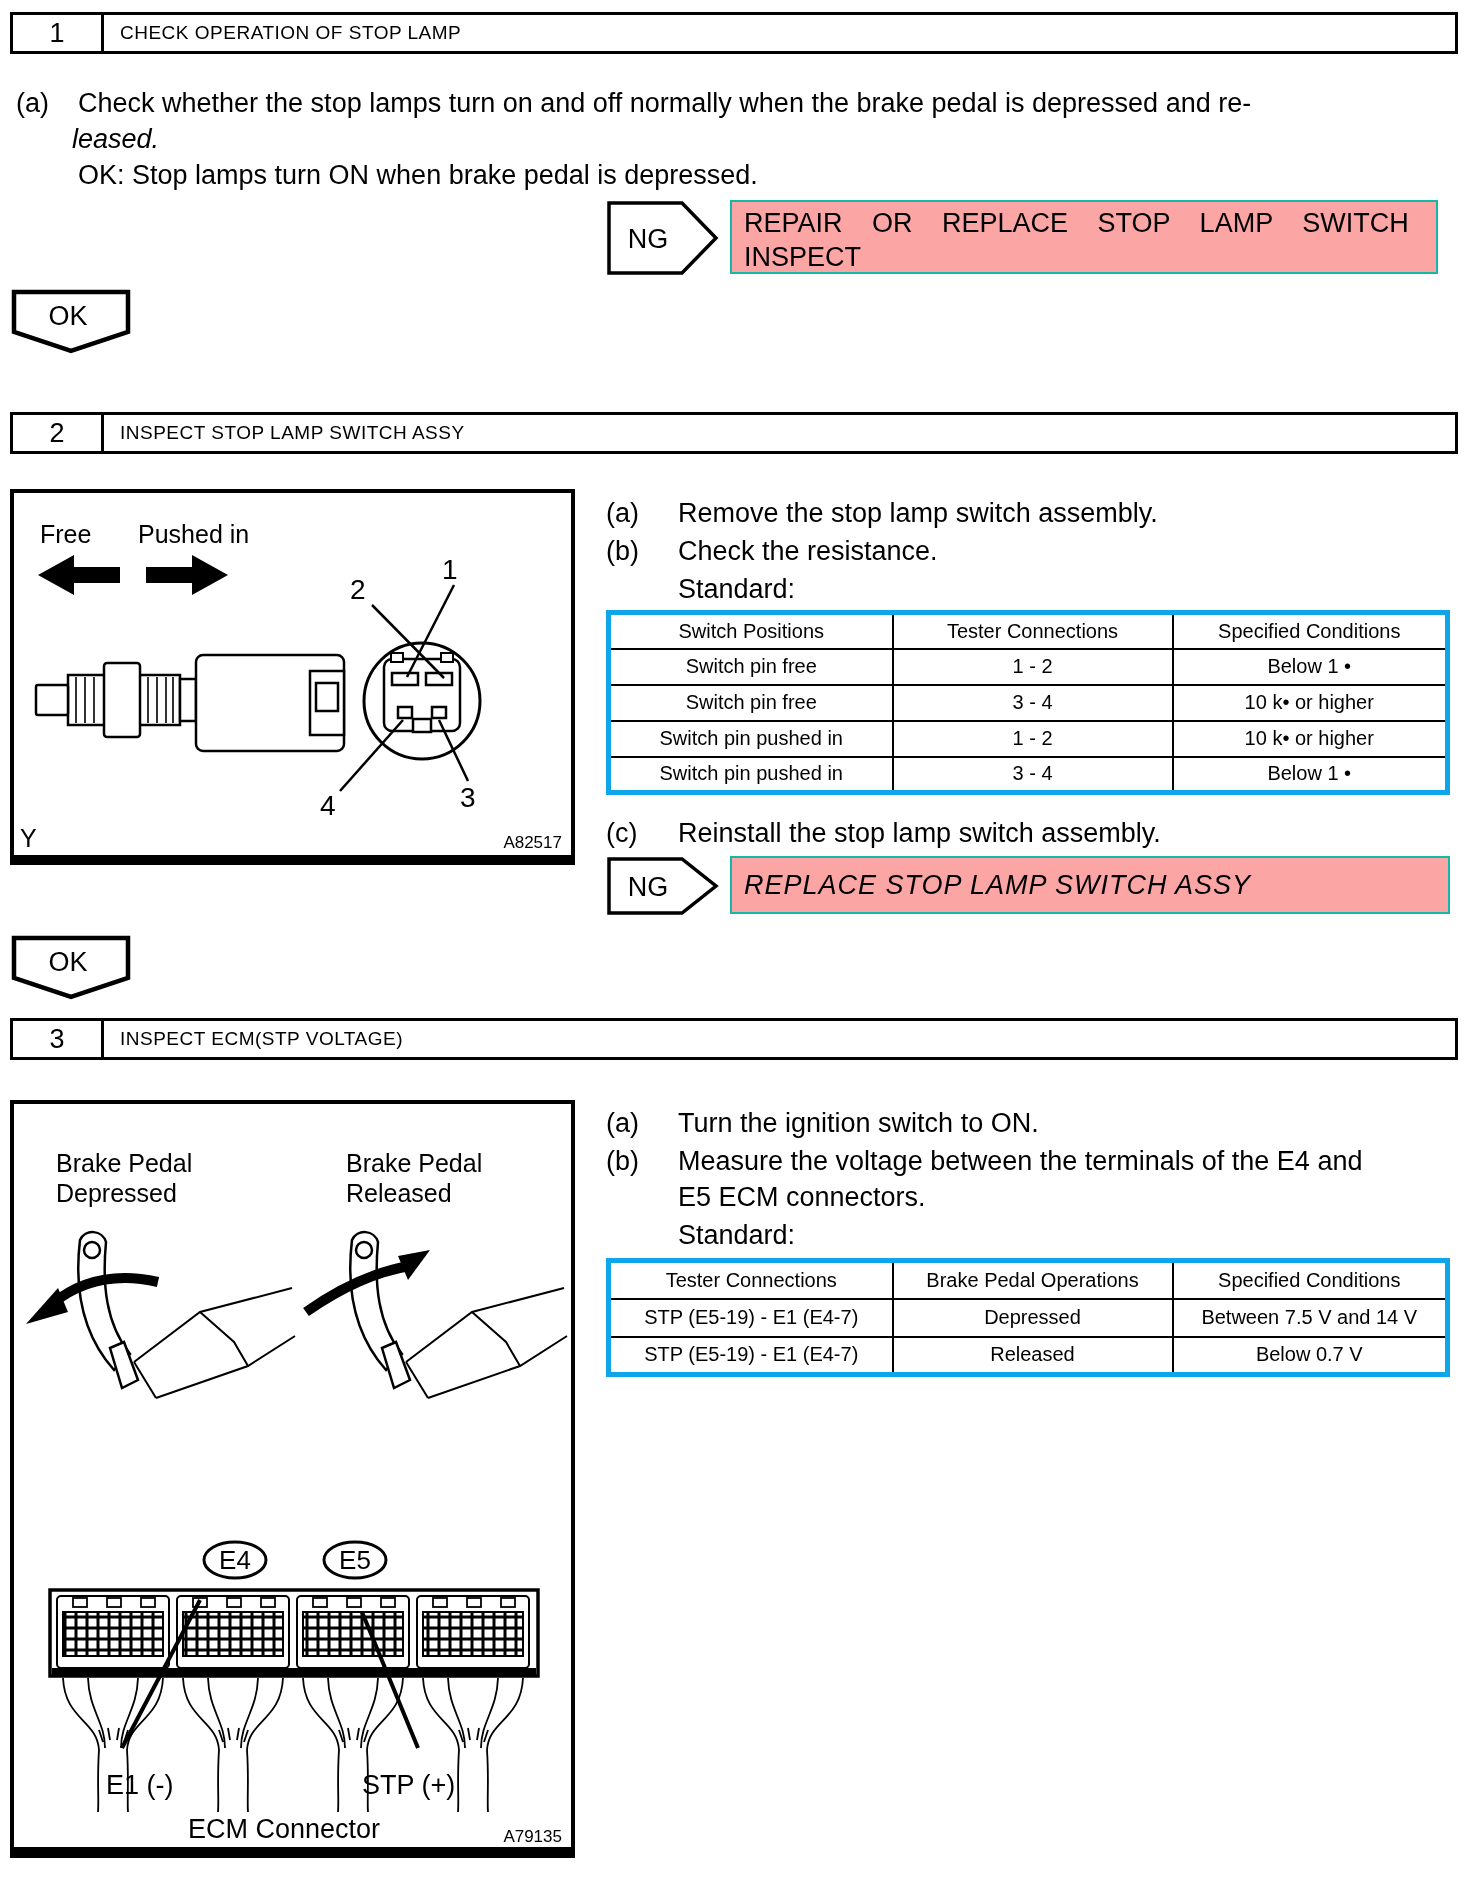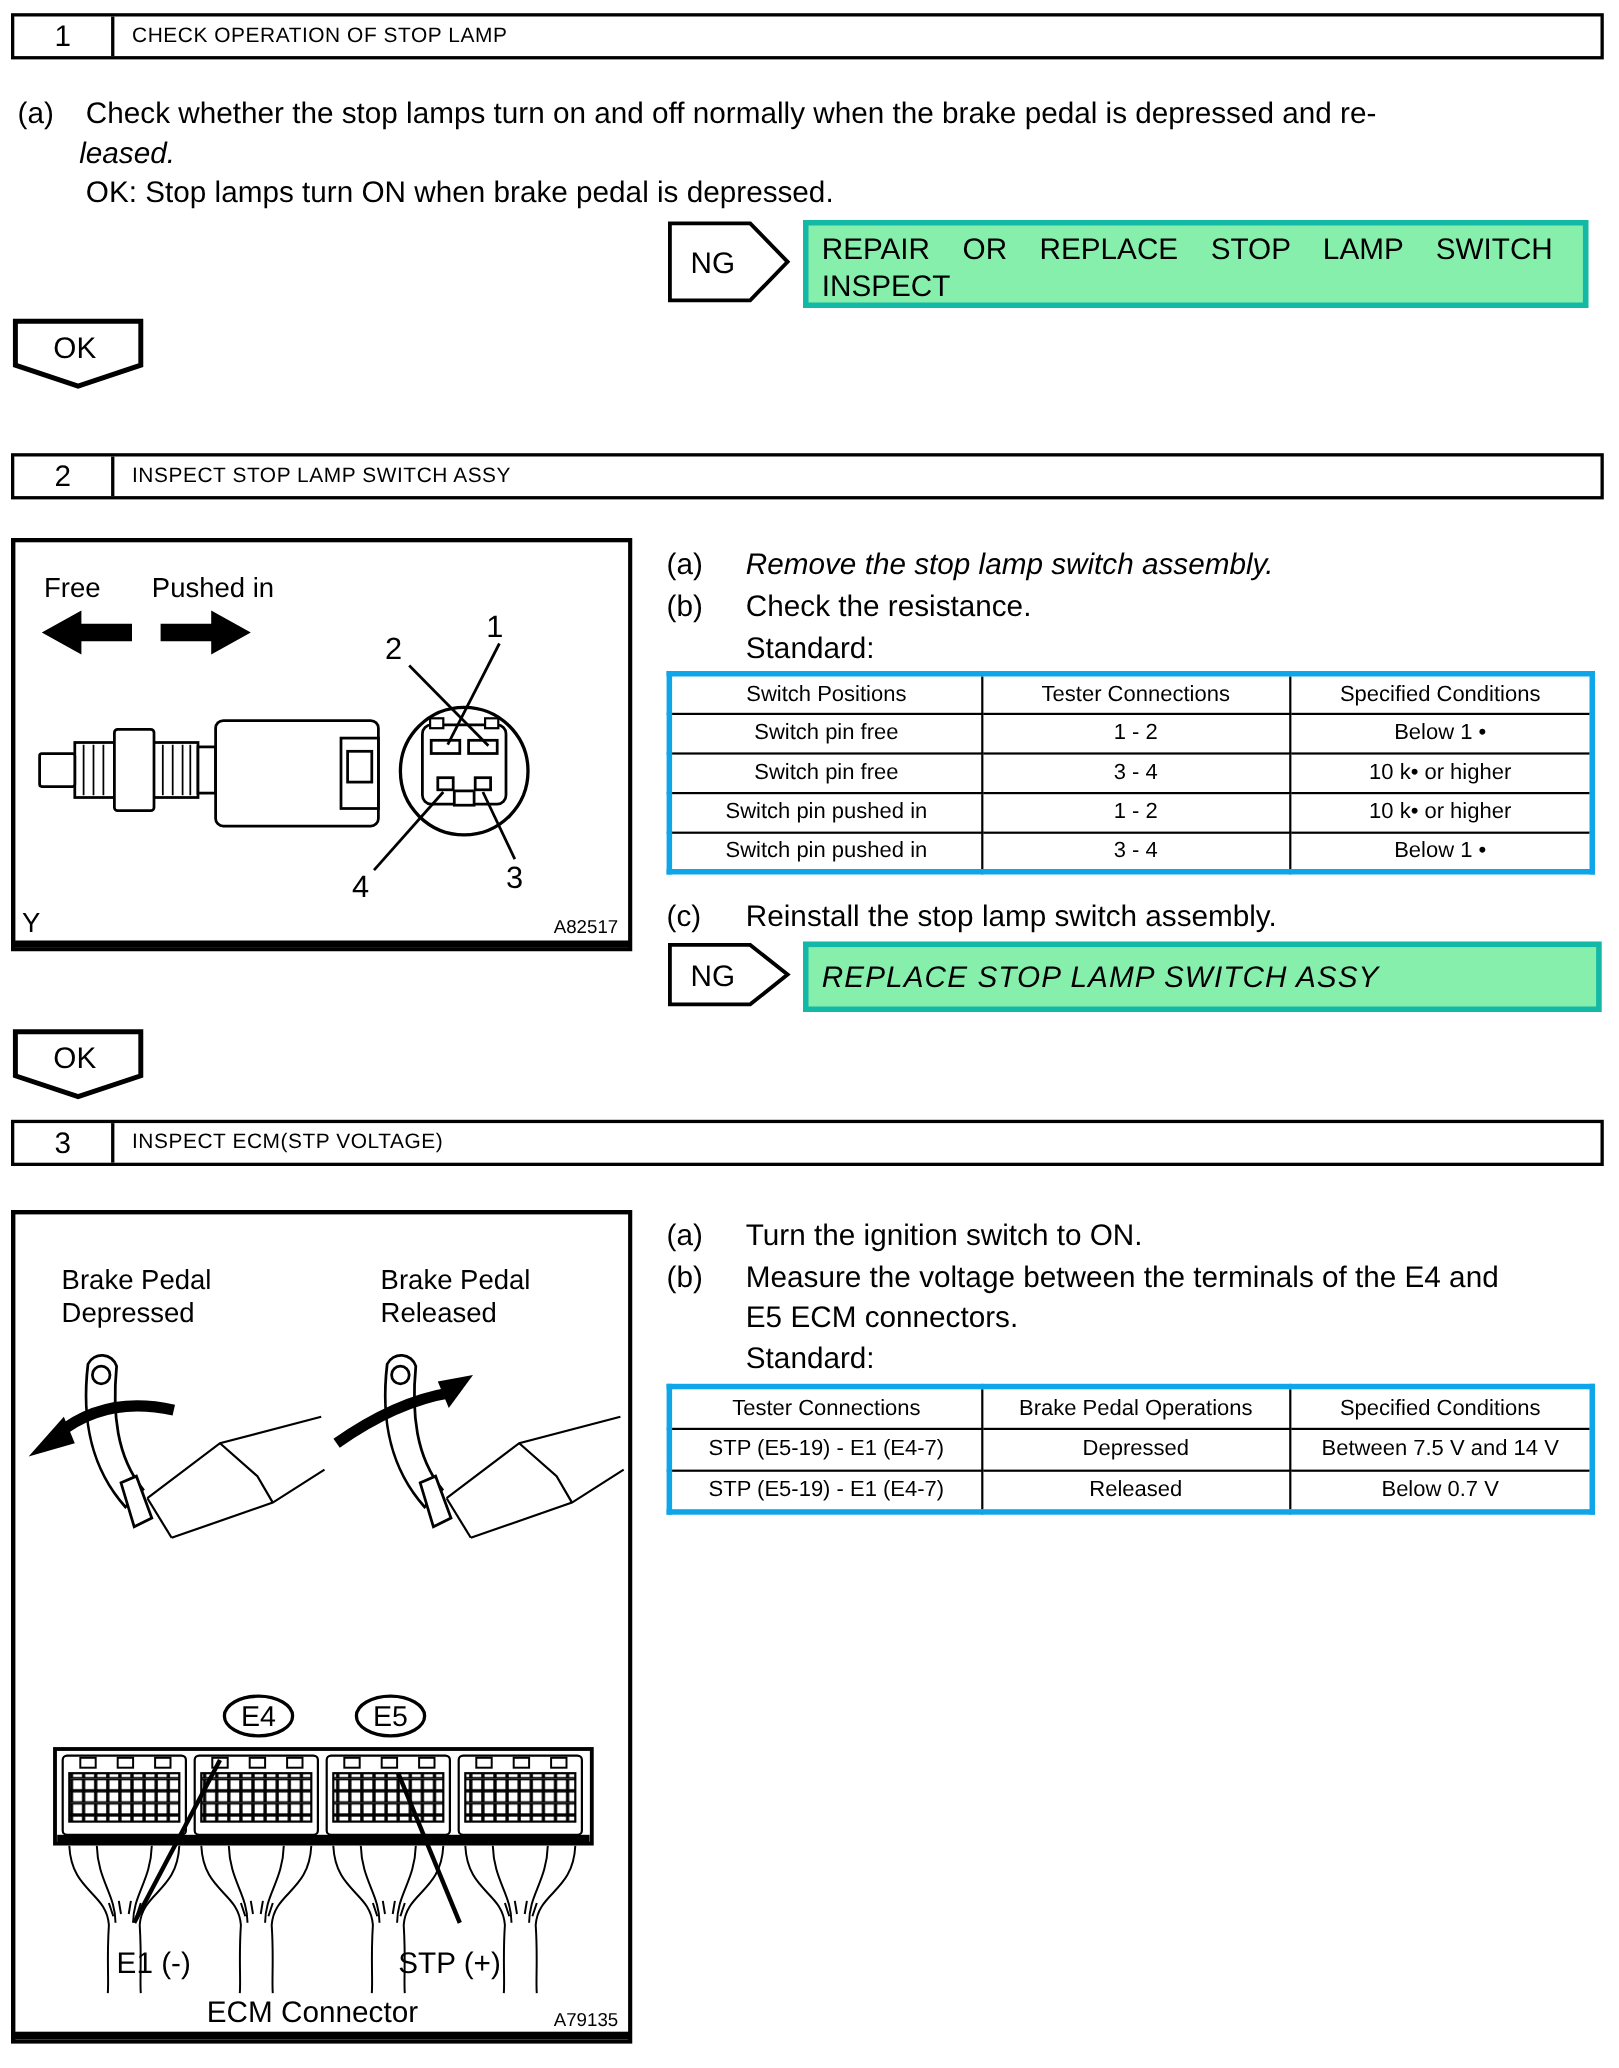--- a/index.html
+++ b/index.html
@@ -2,21 +2,21 @@
 <html><head>
 <meta charset="utf-8">
 <style>
   html,body{margin:0;padding:0;background:#fff;}
   body{width:1472px;height:1880px;position:relative;font-family:"Liberation Sans",sans-serif;color:#000;}
   .abs{position:absolute;}
   .t{font-size:27px;white-space:nowrap;line-height:30px;}
   .step-hdr{left:10px;width:1442px;height:36px;border:3px solid #000;display:flex;align-items:stretch;background:#fff;}
   .step-num{width:88px;border-right:3px solid #000;display:flex;align-items:center;justify-content:center;font-size:27px;}
   .step-title{display:flex;align-items:center;padding-left:16px;font-size:19px;letter-spacing:0.5px;}
-  .ng-box{border:5px solid #14b8a6;background:#86efac;font-size:27px;}
+  .ng-box{border:2px solid #14b8a6;background:#fca5a5;font-size:27px;}
   .ng-box .l1{padding:4px 0 0 12px;line-height:34px;word-spacing:22px;white-space:nowrap;}
   .ng-box .l2{padding:0 0 0 12px;line-height:34px;white-space:nowrap;}
   .ng-box.single{display:flex;align-items:center;padding-left:12px;font-style:italic;}
   table.spec{border-collapse:collapse;table-layout:fixed;background:#fff;}
   table.spec td,table.spec th{border:2px solid #000;font-size:20px;font-weight:normal;text-align:center;padding:0;white-space:nowrap;overflow:hidden;}
   table.spec{border:5px solid #0ea5e9;}
   svg text{font-family:"Liberation Sans",sans-serif;fill:#000;}
 </style>
 </head>
 <body>
@@ -92,21 +92,21 @@
     </g>
     <text x="340" y="110" font-size="28">2</text>
     <text x="432" y="90" font-size="28">1</text>
     <text x="310" y="326" font-size="28">4</text>
     <text x="450" y="318" font-size="28">3</text>
     <text x="10" y="358" font-size="25">Y</text>
     <text x="552" y="359" font-size="17" text-anchor="end">A82517</text>
   </svg>
 
   <div class="abs t" style="left:606px;top:498px;">(a)</div>
-  <div class="abs t" style="left:678px;top:498px;font-style:italic;">Remove the stop lamp switch assembly.</div>
+  <div class="abs t" style="left:678px;top:498px;">Remove the stop lamp switch assembly.</div>
   <div class="abs t" style="left:606px;top:536px;">(b)</div>
   <div class="abs t" style="left:678px;top:536px;">Check the resistance.</div>
   <div class="abs t" style="left:678px;top:574px;">Standard:</div>
 
   <table class="abs spec" style="left:606px;top:610px;width:839px;">
     <colgroup>
         <col style="width:284px">
         <col style="width:280px">
         <col style="width:275px">
       </colgroup>

